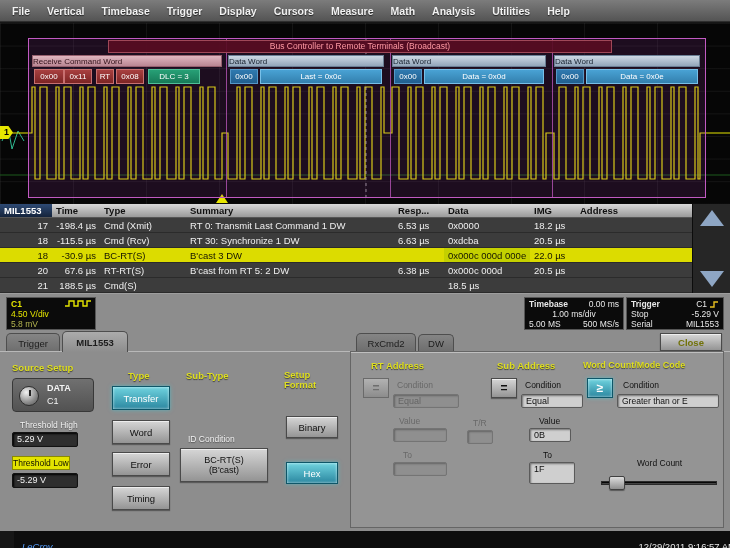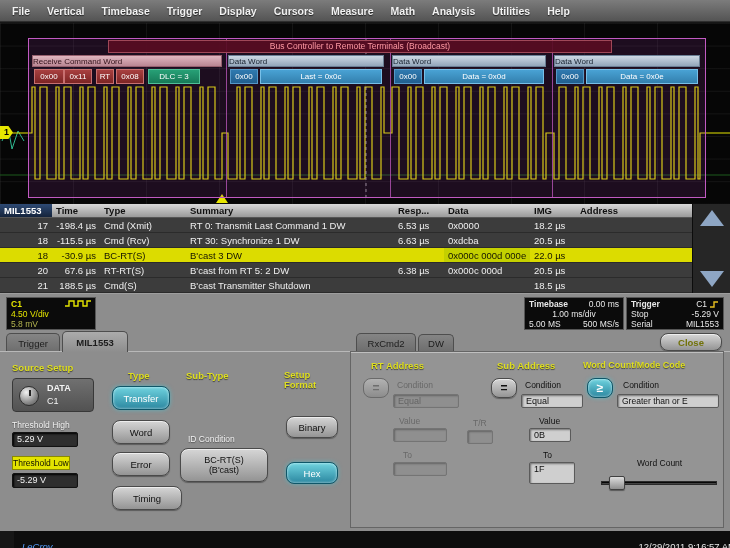--- a/index.html
+++ b/index.html
@@ -53,21 +53,21 @@
   #dialog{position:absolute;left:0;top:331px;width:730px;height:200px;background:#8d8d8d}
   .dtab{position:absolute;top:2px;height:19px;border:1px solid #4e4e4e;border-bottom:none;border-radius:5px 5px 0 0;background:linear-gradient(#858585,#6d6d6d);color:#1c1c1c;font-size:9.5px;display:flex;align-items:center;justify-content:center;padding:0 9px;white-space:nowrap}
   .dtab.active{background:linear-gradient(#ababab,#8d8d8d);font-weight:bold;height:21px;top:0;z-index:2}
   #dbody{position:absolute;left:0;top:20px;width:730px;height:180px;background:#8d8d8d;border-top:1px solid #b8b8b8}
   .hd{position:absolute;font-size:9.5px;font-weight:bold;color:#dede20;text-shadow:0 1px 1px #3c3c3c;white-space:nowrap}
   .hd.wrap{white-space:normal;width:48px;line-height:10px}
   .lbl{position:absolute;font-size:8.5px;color:#101010;white-space:nowrap}
   .lbl.lt{color:#f2f2f2;text-shadow:0 1px 1px #555}
   .lbl.dim{color:#686868}
   .sellbl{position:absolute;font-size:8.5px;background:#e4e400;color:#101000;padding:1px 0;border:1px solid #8a8a00;white-space:nowrap}
-  .btn{position:absolute;background:linear-gradient(#d6d6d6,#949494);border:1px solid #4a4a4a;border-radius:8px;color:#101010;font-size:9.5px;text-align:left;box-shadow:inset 0 1px 0 rgba(255,255,255,.6),0 1px 1px rgba(0,0,0,.35);display:flex;flex-direction:column;align-items:center;justify-content:center;cursor:default;white-space:nowrap}
+  .btn{position:absolute;background:linear-gradient(#d6d6d6,#949494);border:1px solid #4a4a4a;border-radius:0;color:#101010;font-size:9.5px;text-align:left;box-shadow:inset 0 1px 0 rgba(255,255,255,.6),0 1px 1px rgba(0,0,0,.35);display:flex;flex-direction:column;align-items:center;justify-content:center;cursor:default;white-space:nowrap}
   .btn.on{background:linear-gradient(#6fd3df,#2b87a0);border-color:#0f5668;color:#fff;box-shadow:inset 0 0 3px rgba(255,255,255,.7),0 0 4px rgba(60,200,220,.6)}
   .btn.op{font-weight:bold;font-size:12px}
   .btn.disb{background:linear-gradient(#b2b2b2,#8c8c8c);color:#6e6e6e;border-color:#6a6a6a;box-shadow:none}
   .sunk{position:absolute;background:#2e2e2e;border:1px solid #121212;box-shadow:inset 1px 1px 2px #000;color:#f0f0f0;font-size:9px;line-height:13px;padding:0 4px;border-radius:2px;white-space:nowrap;overflow:hidden}
   .sunk.light{background:#cfcfcf;color:#101010;border-color:#5a5a5a;box-shadow:inset 1px 1px 2px rgba(0,0,0,.45)}
   .sunk.dis{background:#8f8f8f;color:#646464;border-color:#747474;box-shadow:inset 1px 1px 2px rgba(0,0,0,.3)}
   #srcchip{position:absolute;left:12px;top:46px;width:82px;height:34px;background:linear-gradient(#707070,#525252);border:1px solid #383838;border-radius:4px}
   .knob{position:absolute;left:6px;top:7px;width:20px;height:20px;border-radius:50%;background:radial-gradient(circle at 35% 30%,#f2f2f2,#8a8a8a 60%,#505050);border:1px solid #2e2e2e}
   .knob::after{content:"";position:absolute;left:9px;top:3px;width:2px;height:6px;background:#222}
   .chiptxt{position:absolute;left:34px;top:4px;font-size:9px;font-weight:bold;color:#f4f4f4}
@@ -184,21 +184,20 @@
       <div class="c">B'cast from RT 5: 2 DW</div>
       <div class="c">6.38 µs</div>
       <div class="c">0x000c 000d</div>
       <div class="c">20.5 µs</div>
       <div class="c"></div>
     </div>
     <div class="trow">
       <div class="c r">21</div>
       <div class="c r">188.5 µs</div>
       <div class="c">Cmd(S)</div>
-      <div class="c">B'cast Transmitter Shutdown</div>
       <div class="c"></div>
       <div class="c"></div>
       <div class="c">18.5 µs</div>
       <div class="c"></div>
     </div>
   </div>
   <div id="tscroll">
     <div class="sarrow up"></div>
     <div class="sarrow down"></div>
   </div>
@@ -260,30 +259,30 @@
     <div class="btn" id="closebtn">Close</div>
 
     <div id="dbody">
 
       <div class="hd" style="left:12px;top:10px">Source Setup</div>
       <div id="srcchip" style="top:26px">
         <span class="knob"></span>
         <span class="chiptxt">DATA</span>
         <span class="chiptxt2">C1</span>
       </div>
-      <div class="lbl lt" style="left:12px;top:68px">Threshold High</div>
+      <div class="lbl lt" style="left:20px;top:68px">Threshold High</div>
       <div class="sunk" style="left:12px;top:80px;width:66px;height:15px">5.29 V</div>
       <div class="sellbl" style="left:12px;top:104px">Threshold Low</div>
       <div class="sunk" style="left:12px;top:121px;width:66px;height:15px">-5.29 V</div>
 
       <div class="hd" style="left:128px;top:18px">Type</div>
       <div class="btn on" style="left:112px;top:34px;width:58px;height:24px">Transfer</div>
       <div class="btn" style="left:112px;top:68px;width:58px;height:24px">Word</div>
       <div class="btn" style="left:112px;top:100px;width:58px;height:24px">Error</div>
-      <div class="btn" style="left:112px;top:134px;width:70px;height:24px">Timing</div>
+      <div class="btn" style="left:112px;top:134px;width:58px;height:24px">Timing</div>
 
       <div class="hd" style="left:186px;top:18px">Sub-Type</div>
       <div class="lbl lt" style="left:188px;top:82px">ID Condition</div>
       <div class="btn" style="left:180px;top:96px;width:88px;height:34px;font-size:9px">
         <span>BC-RT(S)</span>
         <span>(B'cast)</span>
       </div>
 
       <div class="hd wrap" style="left:284px;top:18px">Setup Format</div>
       <div class="btn" style="left:286px;top:64px;width:52px;height:22px">Binary</div>

